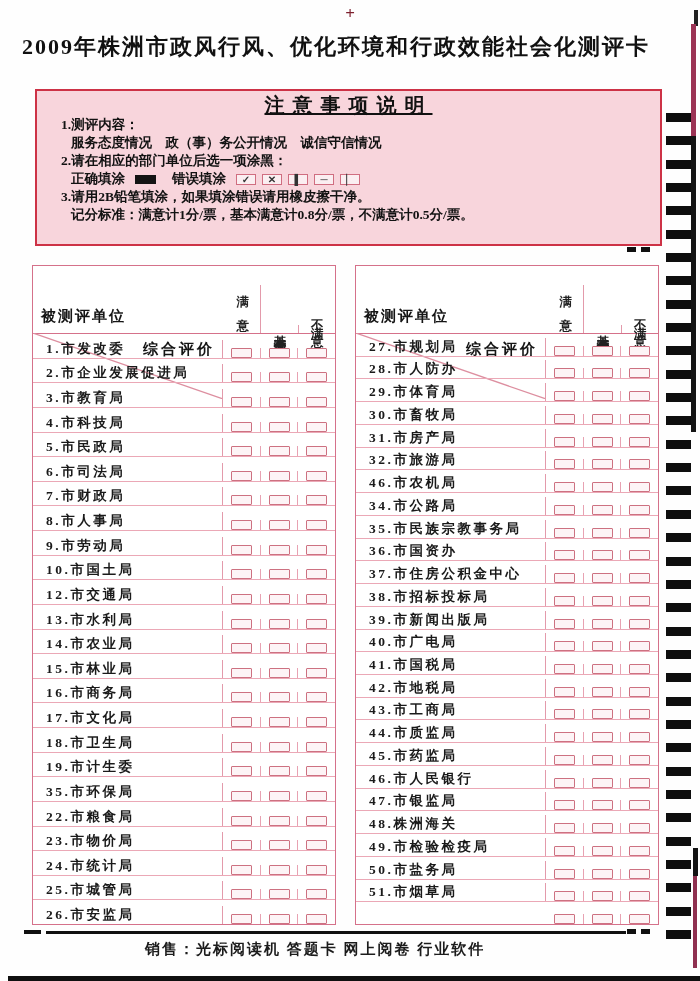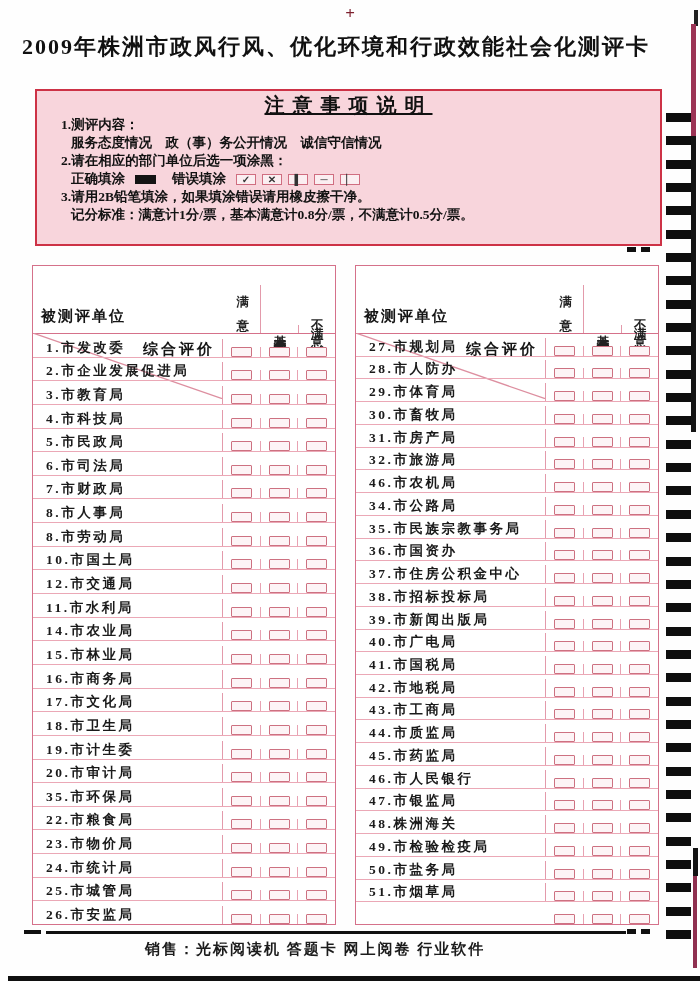--- a/index.html
+++ b/index.html
@@ -211,21 +211,21 @@
             <span class="bubble"></span>
           </div>
         <div class="cell bub">
             <span class="bubble"></span>
           </div>
         <div class="cell bub">
             <span class="bubble"></span>
           </div>
       </div>
         <div class="trow">
-        <div class="cell label">8.市劳动局</div>
+        <div class="cell label">9.市劳动局</div>
         <div class="cell bub">
             <span class="bubble"></span>
           </div>
         <div class="cell bub">
             <span class="bubble"></span>
           </div>
         <div class="cell bub">
             <span class="bubble"></span>
           </div>
       </div>
@@ -247,21 +247,21 @@
             <span class="bubble"></span>
           </div>
         <div class="cell bub">
             <span class="bubble"></span>
           </div>
         <div class="cell bub">
             <span class="bubble"></span>
           </div>
       </div>
         <div class="trow">
-        <div class="cell label">11.市水利局</div>
+        <div class="cell label">13.市水利局</div>
         <div class="cell bub">
             <span class="bubble"></span>
           </div>
         <div class="cell bub">
             <span class="bubble"></span>
           </div>
         <div class="cell bub">
             <span class="bubble"></span>
           </div>
       </div>
@@ -320,32 +320,20 @@
           </div>
         <div class="cell bub">
             <span class="bubble"></span>
           </div>
         <div class="cell bub">
             <span class="bubble"></span>
           </div>
       </div>
         <div class="trow">
         <div class="cell label">19.市计生委</div>
-        <div class="cell bub">
-            <span class="bubble"></span>
-          </div>
-        <div class="cell bub">
-            <span class="bubble"></span>
-          </div>
-        <div class="cell bub">
-            <span class="bubble"></span>
-          </div>
-      </div>
-        <div class="trow">
-        <div class="cell label">20.市审计局</div>
         <div class="cell bub">
             <span class="bubble"></span>
           </div>
         <div class="cell bub">
             <span class="bubble"></span>
           </div>
         <div class="cell bub">
             <span class="bubble"></span>
           </div>
       </div>

